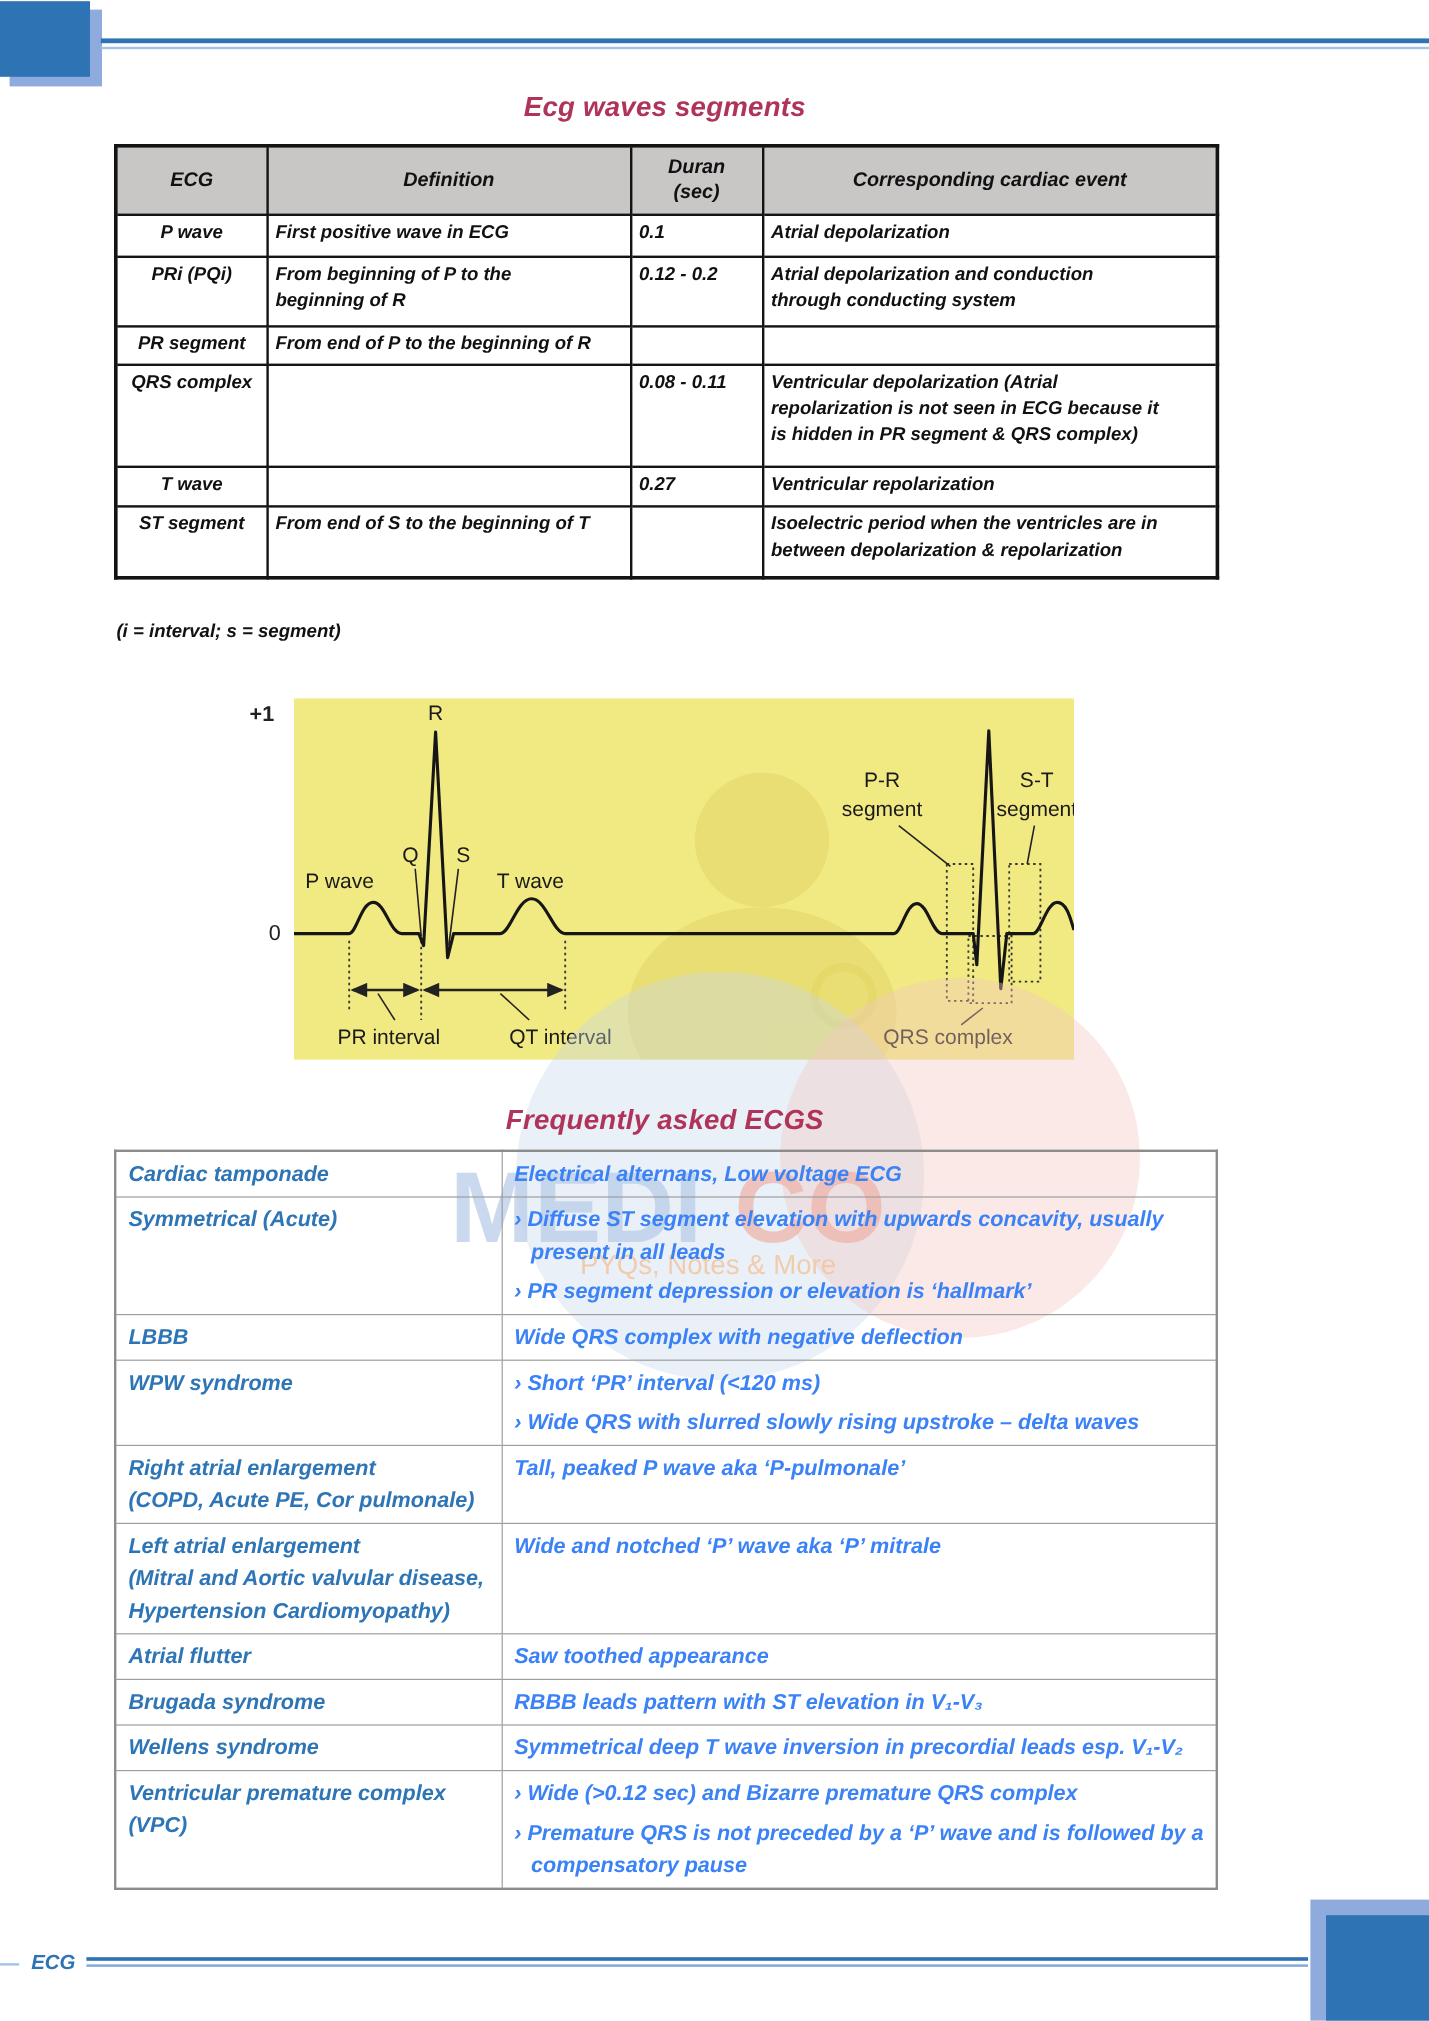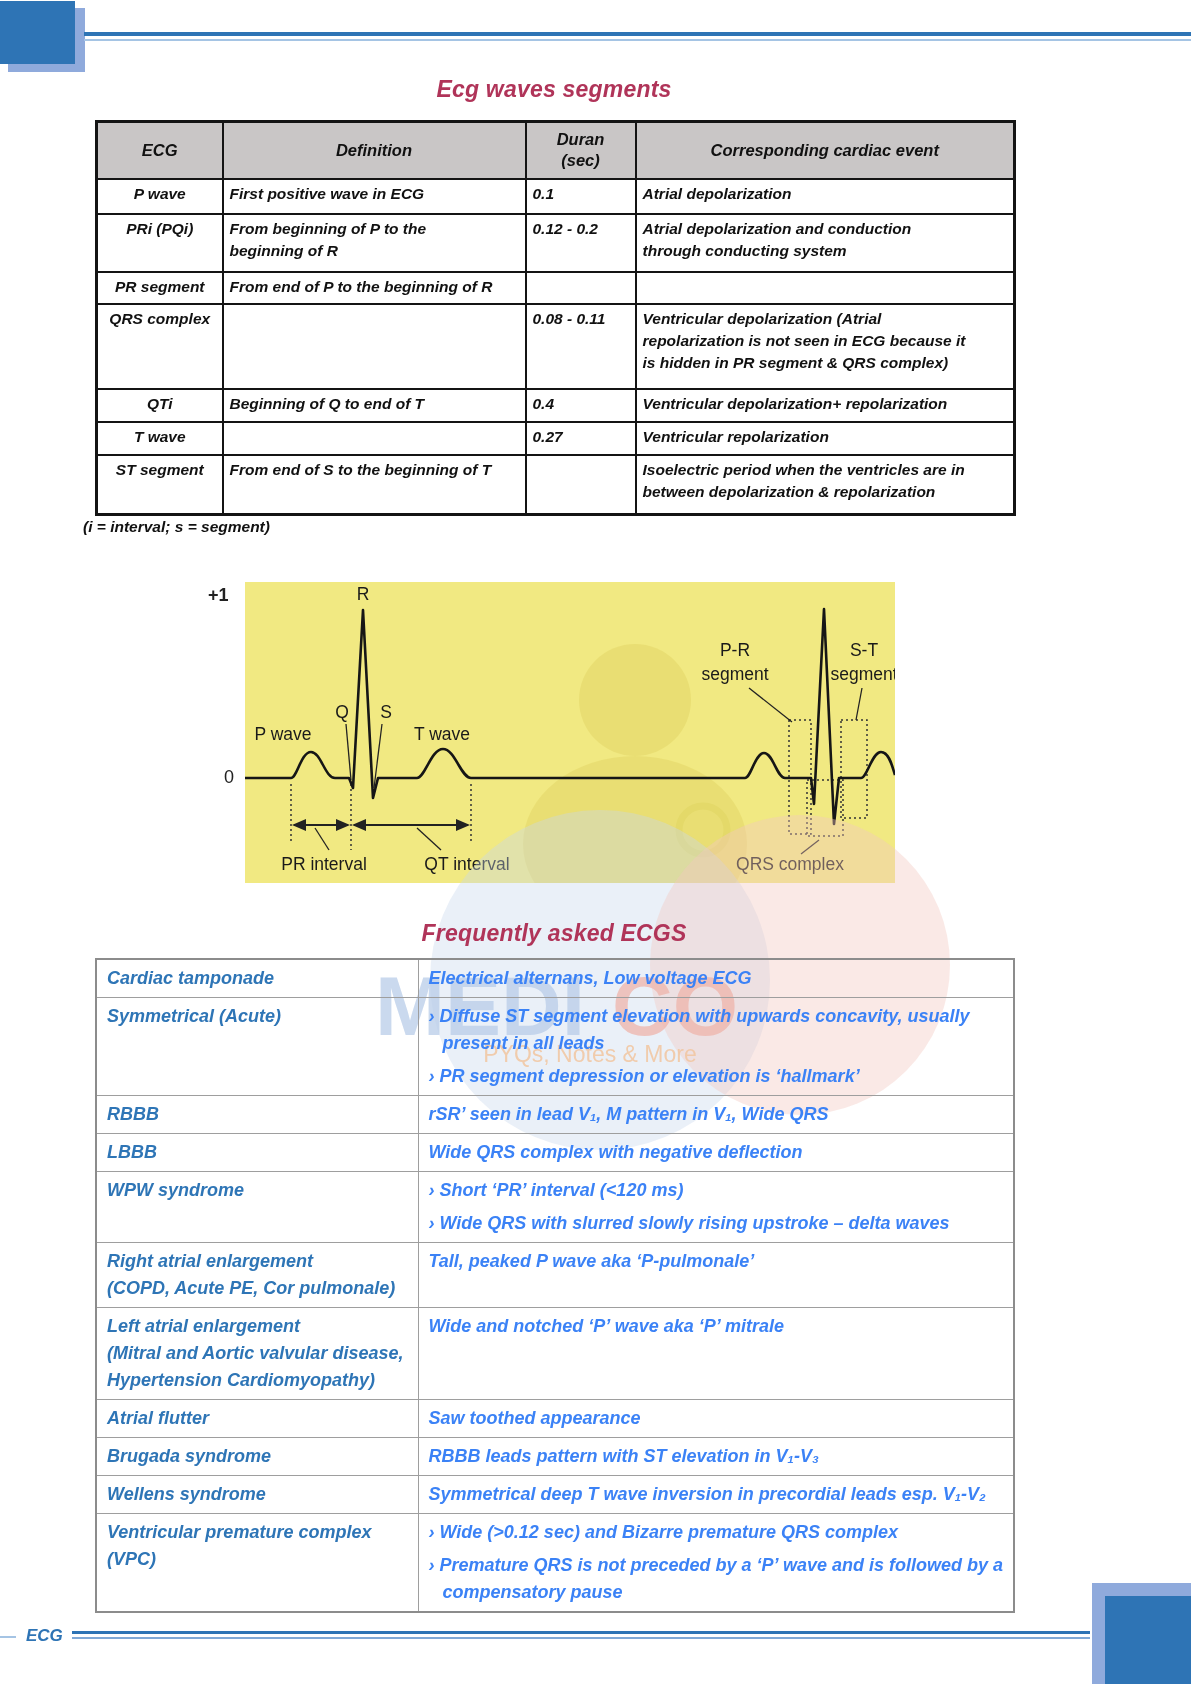--- a/index.html
+++ b/index.html
@@ -95,42 +95,36 @@
   </tr>
   <tr style="height:85px">
     <td class="c1">QRS complex</td>
     <td></td>
     <td>0.08 - 0.11</td>
     <td>Ventricular <b>depolarization</b> (Atrial
 repolarization is not seen in ECG because it
 is hidden in PR segment &amp; QRS complex)</td>
   </tr>
   <tr style="height:33px">
-    <td class="c1">QTi</td>
-    <td>Beginning of Q to end of T</td>
-    <td>0.4</td>
-    <td>Ventricular <b>depolarization</b>+ repolarization</td>
-  </tr>
-  <tr style="height:33px">
     <td class="c1">T wave</td>
     <td></td>
     <td>0.27</td>
     <td>Ventricular <b>repolarization</b></td>
   </tr>
   <tr style="height:60px">
     <td class="c1">ST segment</td>
     <td>From end of S to the beginning of T</td>
     <td></td>
     <td>Isoelectric period when the ventricles are in
 between depolarization &amp; repolarization</td>
   </tr>
 </tbody>
   </table>
 
-<div class="abs note" style="left:83px;top:518px;z-index:2;">(i = interval; s = segment)</div>
+<div class="abs note" style="left:97px;top:518px;z-index:2;">(i = interval; s = segment)</div>
 
 <div class="abs axis-lab" style="left:208px;top:585px;z-index:2;font-weight:bold;">+1</div>
 <div class="abs axis-lab" style="left:224px;top:767px;z-index:2;">0</div>
 
 <div id="diagram" class="abs" style="left:245px;top:582px;width:650px;height:301px;z-index:0;">
 <svg width="650" height="301" viewBox="0 0 650 301">
   <defs>
     <marker id="ah-e" markerWidth="8" markerHeight="8" refX="6" refY="3" orient="auto">
       <path d="M0,0 L7,3 L0,6 Z" fill="#222"></path>
     </marker>
@@ -211,26 +205,20 @@
         </td>
   </tr>
   <tr style="height:95px">
     <td class="cond">Symmetrical (Acute)</td>
     <td class="find">
       <div class="fl">› Diffuse ST segment elevation with upwards concavity, usually
 present in all leads</div>
       <div class="fl">› PR segment depression or elevation is ‘hallmark’</div>
     </td>
   </tr>
-  <tr style="height:38px">
-    <td class="cond">RBBB</td>
-    <td class="find">
-          <div class="fl">rSR’ seen in lead V₁, M pattern in V₁, Wide QRS</div>
-        </td>
-  </tr>
   <tr style="height:33px">
     <td class="cond">LBBB</td>
     <td class="find">
           <div class="fl">Wide QRS complex with negative deflection</div>
         </td>
   </tr>
   <tr style="height:66px">
     <td class="cond">WPW syndrome</td>
     <td class="find">
       <div class="fl">› Short ‘PR’ interval (&lt;120 ms)</div>

